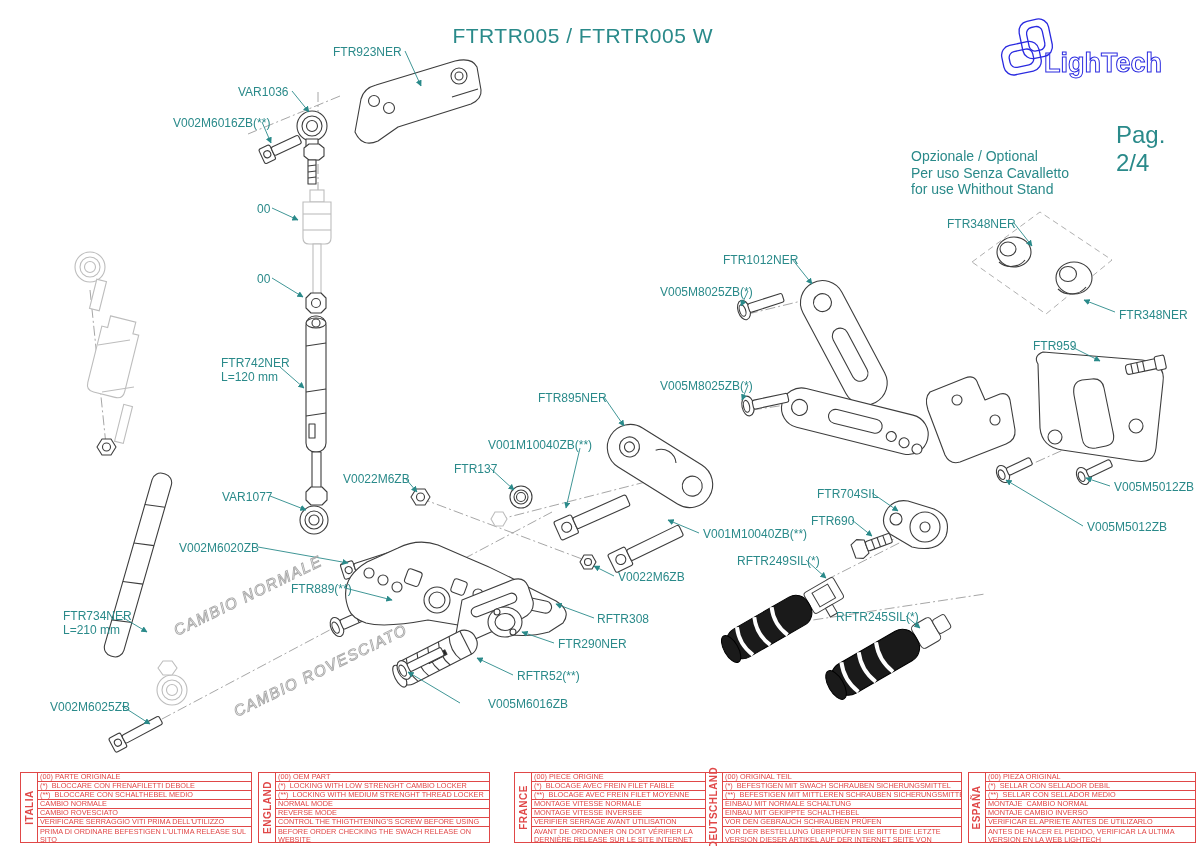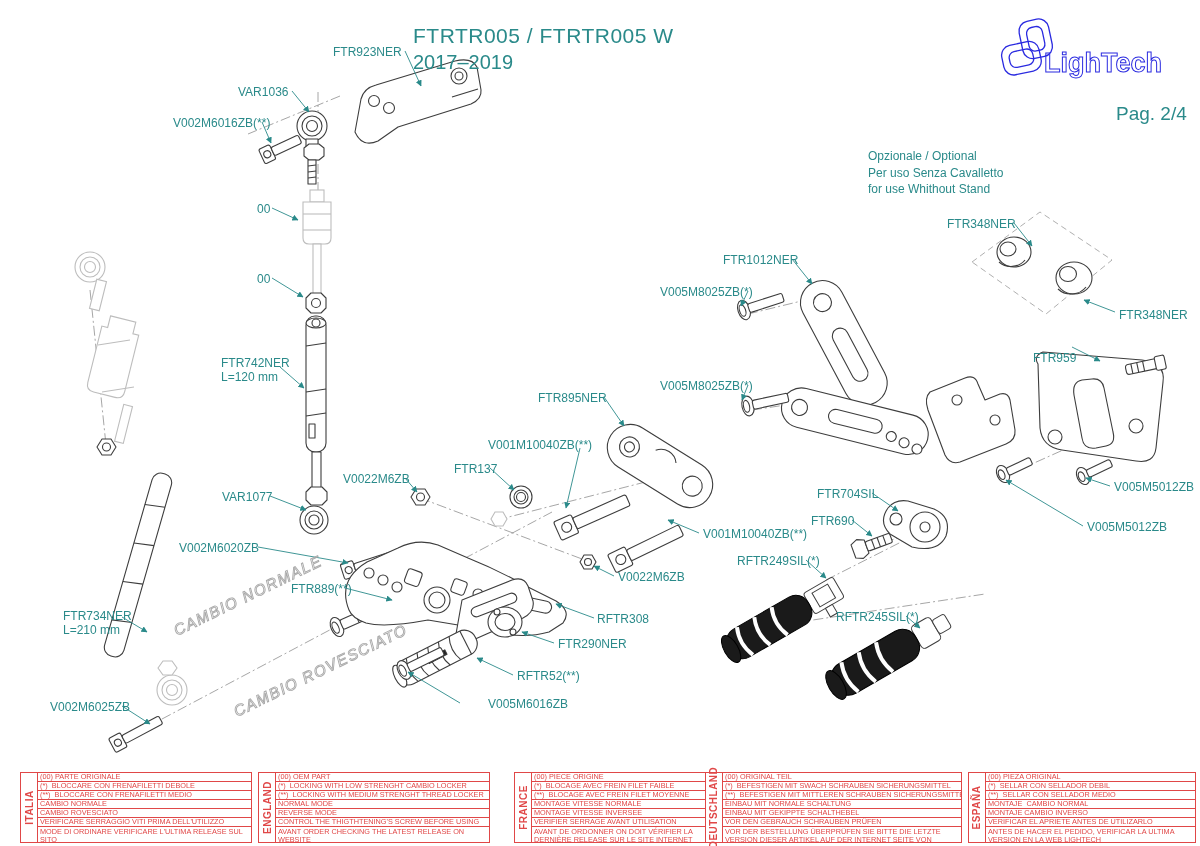--- a/index.html
+++ b/index.html
@@ -9,25 +9,25 @@
     --ink:#3d3d3d;
     --ghost:#bdbdbd;
   }
   *{box-sizing:border-box}
   html,body{margin:0;padding:0}
   body{width:1200px;height:846px;position:relative;background:#fff;overflow:hidden;
        font-family:"Liberation Sans",sans-serif;}
   svg#drawing{position:absolute;left:0;top:0;z-index:1}
   .plbl{position:absolute;z-index:3;font-size:12px;line-height:14px;color:var(--teal);white-space:nowrap}
   .plbl .l2{display:block}
-  .title{position:absolute;z-index:3;left:413px;top:24px;width:300px;text-align:left;color:var(--teal)}
+  .title{position:absolute;z-index:3;left:413px;top:24px;width:300px;text-align:right;color:var(--teal)}
   .title .t1{font-size:21px;letter-spacing:.5px}
   .title .t2{font-size:20px;margin-top:3px}
-  .pag{position:absolute;z-index:3;left:1116px;top:103px;font-size:19px;color:var(--teal)}
-  .optnote{position:absolute;z-index:3;left:868px;top:148px;color:var(--teal);font-size:12px;line-height:16.5px}
+  .pag{position:absolute;z-index:3;left:1116px;top:121px;font-size:24px;color:var(--teal)}
+  .optnote{position:absolute;z-index:3;left:911px;top:148px;color:var(--teal);font-size:14px;line-height:16.5px}
   .lbox{position:absolute;top:772px;height:71px;z-index:3;border:1px solid var(--red);
         display:flex;color:var(--red);background:#fff}
   .vname{width:17px;border-right:1px solid var(--red);display:flex;align-items:center;justify-content:center;overflow:visible}
   .vname span{transform:rotate(-90deg);font-size:10px;font-weight:bold;letter-spacing:.5px;white-space:nowrap}
   .rows{flex:1;display:flex;flex-direction:column;overflow:hidden}
   .lrow{font-size:7.3px;line-height:8.8px;height:9px;flex:0 0 9px;border-bottom:1px solid var(--red);
         padding-left:2px;white-space:pre;overflow:hidden}
   .lrow.last{border-bottom:none;flex:1;height:auto;white-space:normal;line-height:8.3px;padding-top:1px}
 </style>
 </head>
@@ -360,21 +360,20 @@
       <rect x="1007" y="49" width="24" height="16" rx="6"></rect>
       <rect x="1022" y="22" width="30" height="38" rx="10"></rect>
       <rect x="1029" y="29" width="16" height="24" rx="6"></rect>
     </g>
     <text x="1044" y="72" font-size="27" font-weight="bold" stroke-width="1" font-family="'Liberation Sans',sans-serif">LighTech</text>
   </g>
 </svg>
 
 <div class="title">
   <div class="t1">FTRTR005 / FTRTR005 W</div>
-  <div class="t2">2017–2019</div>
 </div>
 <div class="pag">Pag. 2/4</div>
 
 <div class="optnote">
   <div>Opzionale / Optional</div>
   <div>Per uso Senza Cavalletto</div>
   <div>for use Whithout Stand</div>
 </div>
 
 <div class="plbl" style="left:333px;top:45px"><span>FTR923NER</span></div>
@@ -400,50 +399,50 @@
 <div class="plbl" style="left:597px;top:612px"><span>RFTR308</span></div>
 <div class="plbl" style="left:558px;top:637px"><span>FTR290NER</span></div>
 <div class="plbl" style="left:517px;top:669px"><span>RFTR52(**)</span></div>
 <div class="plbl" style="left:488px;top:697px"><span>V005M6016ZB</span></div>
 <div class="plbl" style="left:817px;top:487px"><span>FTR704SIL</span></div>
 <div class="plbl" style="left:811px;top:514px"><span>FTR690</span></div>
 <div class="plbl" style="left:737px;top:554px"><span>RFTR249SIL(*)</span></div>
 <div class="plbl" style="left:836px;top:610px"><span>RFTR245SIL(*)</span></div>
 <div class="plbl" style="left:947px;top:217px"><span>FTR348NER</span></div>
 <div class="plbl" style="left:1119px;top:308px"><span>FTR348NER</span></div>
-<div class="plbl" style="left:1033px;top:351px"><span>FTR959</span></div>
+<div class="plbl" style="left:1033px;top:339px"><span>FTR959</span></div>
 <div class="plbl" style="left:1114px;top:480px"><span>V005M5012ZB</span></div>
 <div class="plbl" style="left:1087px;top:520px"><span>V005M5012ZB</span></div>
 
 <div class="lbox" style="left:20px;width:232px">
   <div class="vname">
       <span>ITALIA</span>
     </div>
   <div class="rows">
     <div class="lrow">(00) PARTE ORIGINALE</div>
     <div class="lrow">(*)  BLOCCARE CON FRENAFILETTI DEBOLE</div>
-    <div class="lrow">(**)  BLOCCARE CON FRENAFILETTI MEDIO</div>
+    <div class="lrow">(**)  BLOCCARE CON SCHALTHEBEL MEDIO</div>
     <div class="lrow">CAMBIO NORMALE</div>
     <div class="lrow">CAMBIO ROVESCIATO</div>
     <div class="lrow">VERIFICARE SERRAGGIO VITI PRIMA DELL'UTILIZZO</div>
-    <div class="lrow last">MODE DI ORDINARE VERIFICARE L'ULTIMA RELEASE SUL SITO</div>
+    <div class="lrow last">PRIMA DI ORDINARE BEFESTIGEN L'ULTIMA RELEASE SUL SITO</div>
   </div>
 </div>
 <div class="lbox" style="left:258px;width:232px">
   <div class="vname">
       <span>ENGLAND</span>
     </div>
   <div class="rows">
     <div class="lrow">(00) OEM PART</div>
     <div class="lrow">(*)  LOCKING WITH LOW STRENGHT CAMBIO LOCKER</div>
     <div class="lrow">(**)  LOCKING WITH MEDIUM STRENGHT THREAD LOCKER</div>
     <div class="lrow">NORMAL MODE</div>
     <div class="lrow">REVERSE MODE</div>
     <div class="lrow">CONTROL THE THIGTHTENING'S SCREW BEFORE USING</div>
-    <div class="lrow last">AVANT ORDER CHECKING THE LATEST RELEASE ON WEBSITE</div>
+    <div class="lrow last">BEFORE ORDER CHECKING THE SWACH RELEASE ON WEBSITE</div>
   </div>
 </div>
 <div class="lbox" style="left:514px;width:200px">
   <div class="vname">
       <span>FRANCE</span>
     </div>
   <div class="rows">
     <div class="lrow">(00) PIECE ORIGINE</div>
     <div class="lrow">(*)  BLOCAGE AVEC FREIN FILET FAIBLE</div>
     <div class="lrow">(**)  BLOCAGE AVEC FREIN FILET MOYENNE</div>

